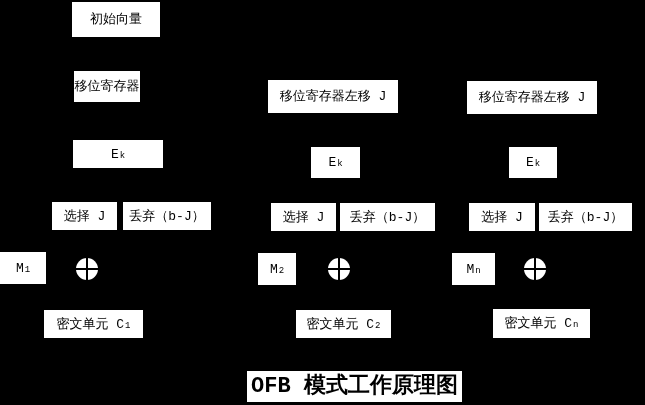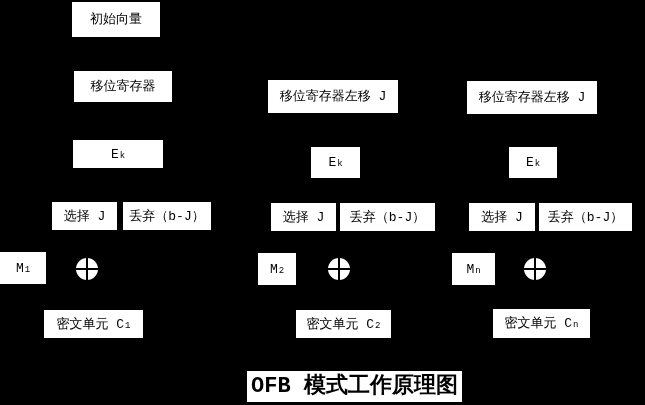--- a/index.html
+++ b/index.html
@@ -65,21 +65,21 @@
 </style>
 </head>
 <body>
 
 <div id="canvas">
 
   <div class="box" style="left:72px; top:2px; width:88px; height:35px;">
     <span>初始向量</span>
   </div>
 
-  <div class="box" style="left:74px; top:71px; width:98px; height:31px;">
+  <div class="box" style="left:74px; top:71px; width:66px; height:31px;">
     <span>移位寄存器</span>
   </div>
 
   <div class="box" style="left:73px; top:140px; width:90px; height:28px;">
     <span>E</span>
       <sub>k</sub>
   </div>
 
   <div class="box" style="left:52px; top:202px; width:65px; height:28px;">
     <span>选择 J</span>

